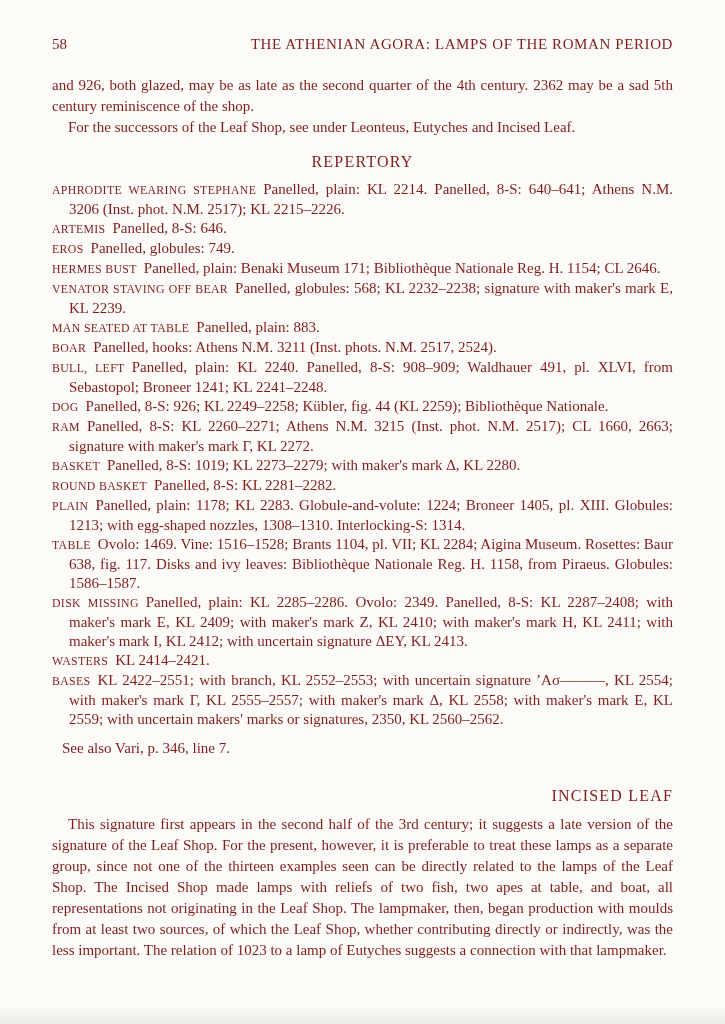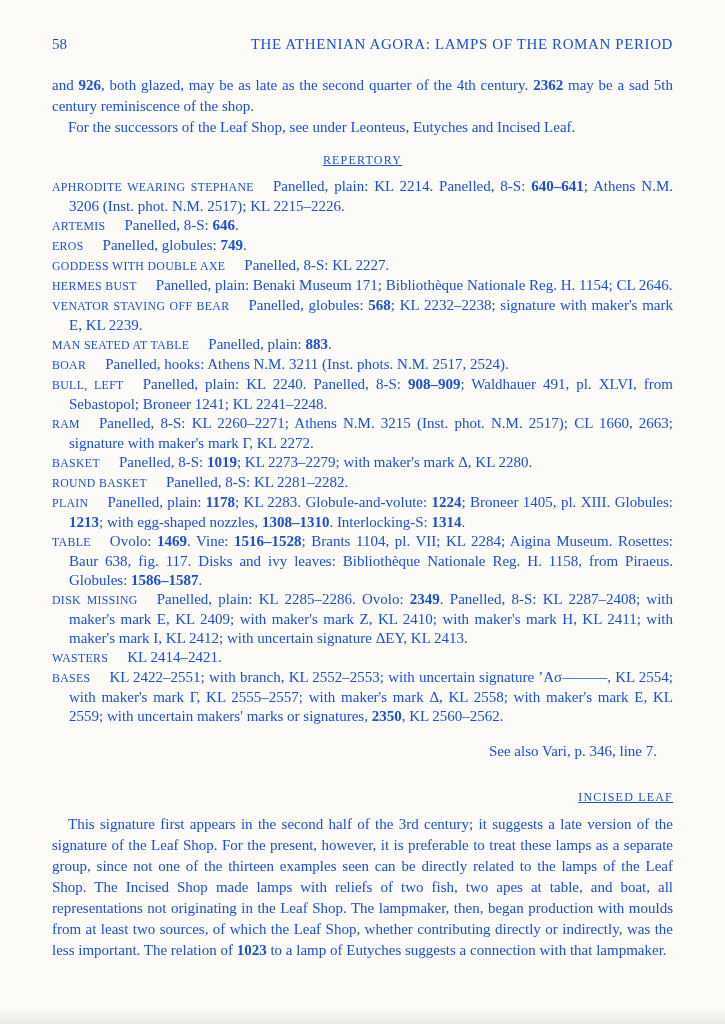--- a/index.html
+++ b/index.html
@@ -6,21 +6,21 @@
     margin: 0;
     padding: 0;
     background: #e9e7e2;
   }
   .page {
     position: relative;
     width: 725px;
     height: 1024px;
     margin: 0 auto;
     background: #fcfbf8;
-    color: #1d4ed8;
+    color: #7f1d1d;
     font-family: "Liberation Serif", "DejaVu Serif", serif;
     font-size: 15px;
     box-sizing: border-box;
     padding: 36px 52px 30px 52px;
     overflow: hidden;
   }
   .page::after {
     content: "";
     position: absolute;
     left: 0; right: 0; bottom: 0;
@@ -45,28 +45,27 @@
     font-size: 15px;
     letter-spacing: 0.6px;
     white-space: nowrap;
   }
   p.para {
     margin: 0;
     text-align: justify;
     line-height: 21px;
   }
   p.para.indent { text-indent: 16px; }
-  b { font-weight: 700; }
+  b { font-weight: 400; }
   h2.section-heading {
     margin: 0;
     text-align: center;
     font-weight: 400;
-    font-size: 12px;
+    font-size: 16px;
     letter-spacing: 1.2px;
-    text-decoration: underline;
   }
   h2.section-heading.repertory {
     margin-top: 15px;
     margin-bottom: 9px;
   }
   h2.section-heading.incised {
     margin-top: 29px;
     margin-bottom: 9px;
     text-align: right;
   }
@@ -74,26 +73,26 @@
   .entry {
     margin: 0;
     text-align: justify;
     line-height: 19px;
     padding-left: 17px;
     text-indent: -17px;
   }
   .entry .lead {
     font-size: 11.8px;
     letter-spacing: 0.35px;
-    padding-right: 19px;
+    padding-right: 7px;
   }
   p.see-also {
-    margin: 16px;
+    margin: 10px;
     line-height: 19px;
-    text-align: right;
+    text-align: left;
   }
 </style>
 </head>
 <body>
 
 <div class="page">
 
   <header class="running-head">
     <span class="pagenum">58</span>
     <span class="running-title">THE ATHENIAN AGORA: LAMPS OF THE ROMAN PERIOD</span>
@@ -101,26 +100,26 @@
 
   <p class="para">and <b>926</b>, both glazed, may be as late as the second quarter of the 4th century. <b>2362</b> may be a sad 5th century reminiscence of the shop.</p>
   <p class="para indent">For the successors of the Leaf Shop, see under Leonteus, Eutyches and Incised Leaf.</p>
 
   <h2 class="section-heading repertory">REPERTORY</h2>
 
   <div class="entries" id="entries">
       <div class="entry"><span class="lead">APHRODITE WEARING STEPHANE</span><span>Panelled, plain: KL 2214. Panelled, 8-S: <b>640–641</b>; Athens N.M. 3206 (Inst. phot. N.M. 2517); KL 2215–2226.</span></div>
       <div class="entry"><span class="lead">ARTEMIS</span><span>Panelled, 8-S: <b>646</b>.</span></div>
       <div class="entry"><span class="lead">EROS</span><span>Panelled, globules: <b>749</b>.</span></div>
-      <div class="entry"><span class="lead">GODDESS WITH DOUBLE AXE</span><span>Panelled, 8-S: KL 2227.</span></div>
       <div class="entry"><span class="lead">HERMES BUST</span><span>Panelled, plain: Benaki Museum 171; Bibliothèque Nationale Reg. H. 1154; CL 2646.</span></div>
       <div class="entry"><span class="lead">VENATOR STAVING OFF BEAR</span><span>Panelled, globules: <b>568</b>; KL 2232–2238; signature with maker's mark Ε, KL 2239.</span></div>
       <div class="entry"><span class="lead">MAN SEATED AT TABLE</span><span>Panelled, plain: <b>883</b>.</span></div>
       <div class="entry"><span class="lead">BOAR</span><span>Panelled, hooks: Athens N.M. 3211 (Inst. phots. N.M. 2517, 2524).</span></div>
       <div class="entry"><span class="lead">BULL, LEFT</span><span>Panelled, plain: KL 2240. Panelled, 8-S: <b>908–909</b>; Waldhauer 491, pl. XLVI, from Sebastopol; Broneer 1241; KL 2241–2248.</span></div>
+      <div class="entry"><span class="lead">DOG</span><span>Panelled, 8-S: <b>926</b>; KL 2249–2258; Kübler, fig. 44 (KL 2259); Bibliothèque Nationale.</span></div>
       <div class="entry"><span class="lead">RAM</span><span>Panelled, 8-S: KL 2260–2271; Athens N.M. 3215 (Inst. phot. N.M. 2517); CL 1660, 2663; signature with maker's mark Γ, KL 2272.</span></div>
       <div class="entry"><span class="lead">BASKET</span><span>Panelled, 8-S: <b>1019</b>; KL 2273–2279; with maker's mark Δ, KL 2280.</span></div>
       <div class="entry"><span class="lead">ROUND BASKET</span><span>Panelled, 8-S: KL 2281–2282.</span></div>
       <div class="entry"><span class="lead">PLAIN</span><span>Panelled, plain: <b>1178</b>; KL 2283. Globule-and-volute: <b>1224</b>; Broneer 1405, pl. XIII. Globules: <b>1213</b>; with egg-shaped nozzles, <b>1308–1310</b>. Interlocking-S: <b>1314</b>.</span></div>
       <div class="entry"><span class="lead">TABLE</span><span>Ovolo: <b>1469</b>. Vine: <b>1516–1528</b>; Brants 1104, pl. VII; KL 2284; Aigina Museum. Rosettes: Baur 638, fig. 117. Disks and ivy leaves: Bibliothèque Nationale Reg. H. 1158, from Piraeus. Globules: <b>1586–1587</b>.</span></div>
       <div class="entry"><span class="lead">DISK MISSING</span><span>Panelled, plain: KL 2285–2286. Ovolo: <b>2349</b>. Panelled, 8-S: KL 2287–2408; with maker's mark Ε, KL 2409; with maker's mark Ζ, KL 2410; with maker's mark Η, KL 2411; with maker's mark Ι, KL 2412; with uncertain signature ΔΕΥ, KL 2413.</span></div>
       <div class="entry"><span class="lead">WASTERS</span><span>KL 2414–2421.</span></div>
       <div class="entry"><span class="lead">BASES</span><span>KL 2422–2551; with branch, KL 2552–2553; with uncertain signature ’Ασ———, KL 2554; with maker's mark Γ, KL 2555–2557; with maker's mark Δ, KL 2558; with maker's mark Ε, KL 2559; with uncertain makers' marks or signatures, <b>2350</b>, KL 2560–2562.</span></div>
     </div>
 

